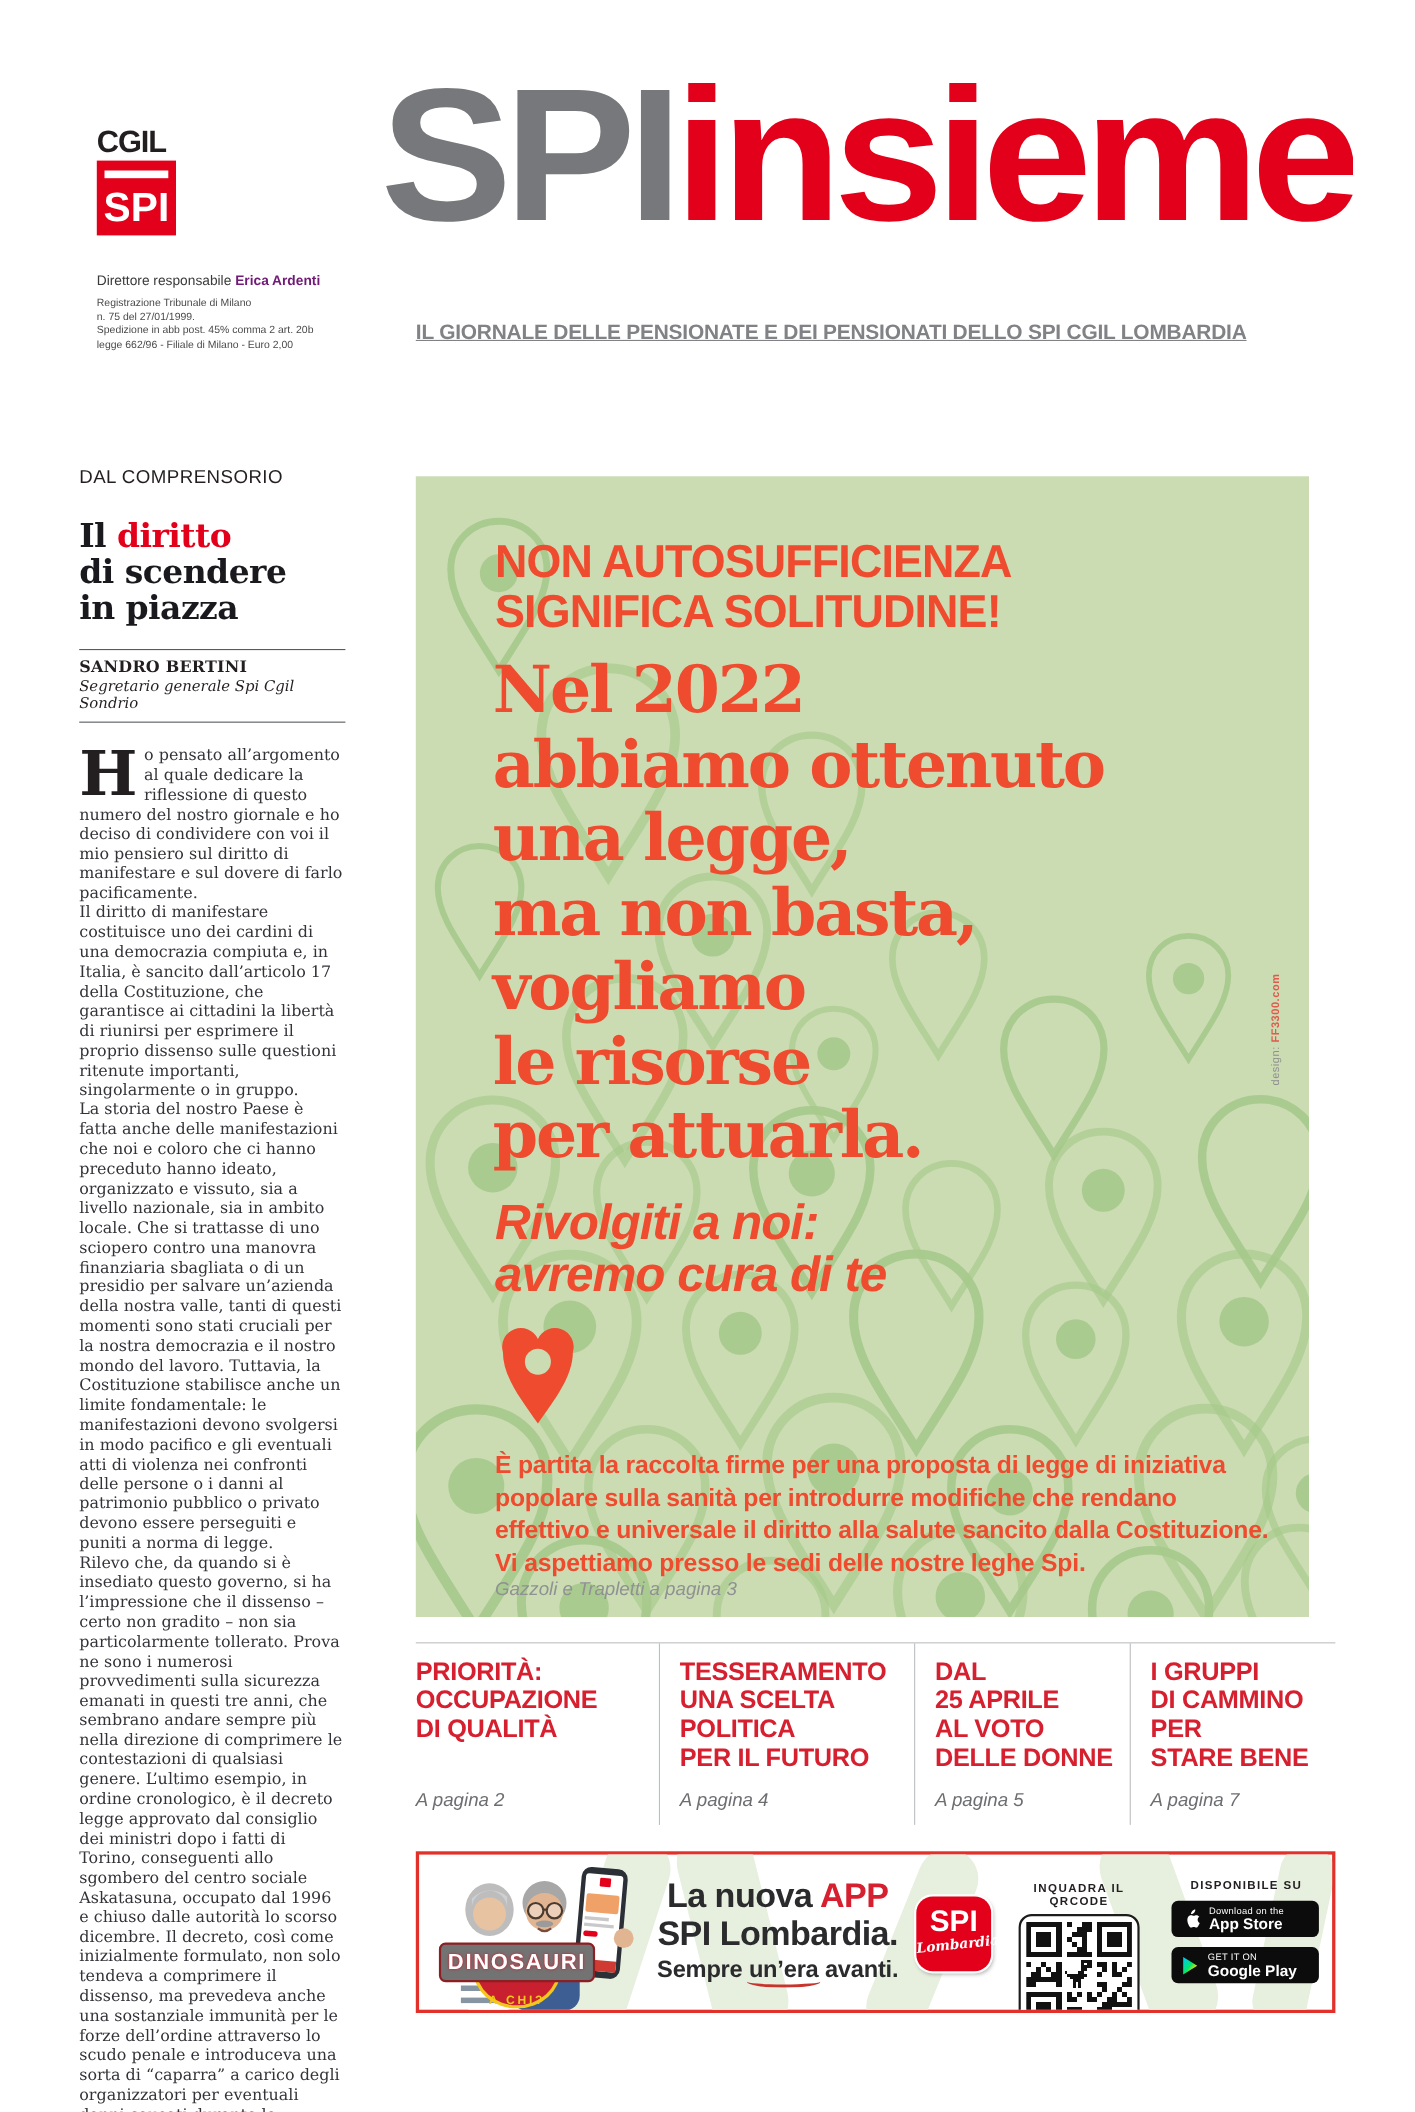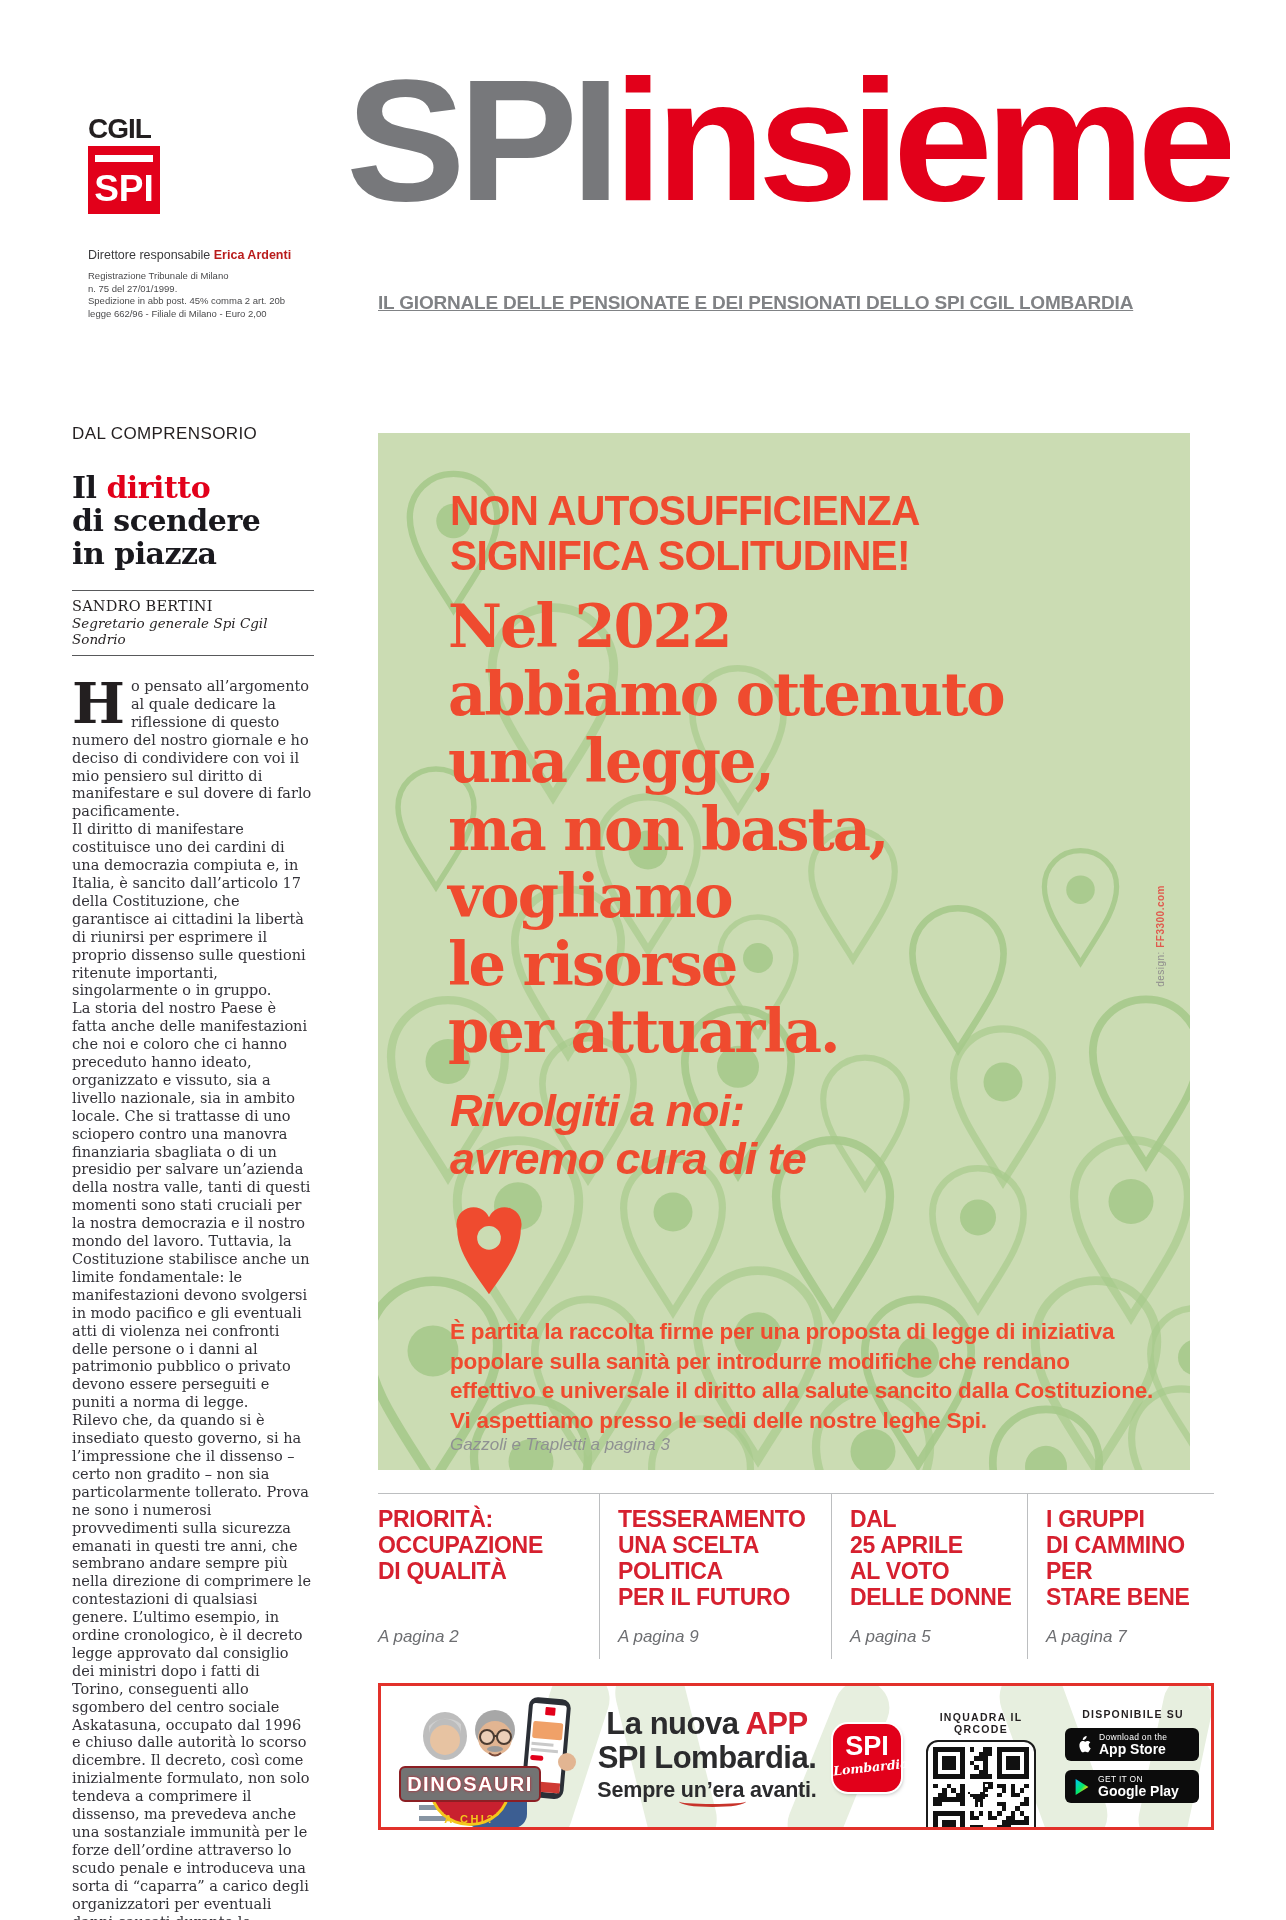--- a/index.html
+++ b/index.html
@@ -7,21 +7,21 @@
   body { font-family:"Liberation Sans", sans-serif; color:#231f20; }
   #page { position:relative; width:1286px; height:1920px; background:#fff; overflow:hidden; }
 
   
   .logo { position:absolute; left:88px; top:114px; width:72px; }
   .logo-cgil { font-size:28px; font-weight:bold; letter-spacing:-1px; color:#231f20; line-height:30px; }
   .logo-box { position:relative; width:72px; height:68px; background:#e2001a; margin-top:2px; }
   .logo-bar { position:absolute; top:9px; left:7px; right:7px; height:7px; background:#fff; }
   .logo-spi { position:absolute; bottom:4px; left:0; right:0; text-align:center; color:#fff; font-size:37px; font-weight:bold; letter-spacing:0px; }
   .director { position:absolute; left:88px; top:248px; font-size:12.5px; color:#3a3a3c; }
-  .director b { color:#b91c1c; }
+  .director b { color:#701a75; }
   .registration { position:absolute; left:88px; top:270px; font-size:9.5px; line-height:12.5px; color:#4a4a4c; white-space:pre-line; }
   .masthead-svg { position:absolute; left:346px; top:62px; }
   .tagline { position:absolute; left:378px; top:292px; width:836px; font-size:19px; font-weight:bold; color:#808285; letter-spacing:-0.2px;text-decoration:underline; }
 
   
   .infobar { position:absolute; left:72px; top:337px; width:1142px; height:45px; border-top:1.5px solid #231f20; border-bottom:4px solid #231f20; display:flex; align-items:center; }
   .ib-web { width:247px; color:#a7a9ac; font-size:21px; }
   .ib-div { align-self:stretch; border-left:1px solid #939598; }
   .ib-issue { margin-left:15px; font-size:22px; font-weight:bold; color:#231f20; }
   .ib-sep, .ib-date { color:#a7a9ac; font-weight:bold; }
@@ -29,21 +29,21 @@
   .ib-edition { margin-left:auto; font-weight:bold; font-size:22px; color:#231f20; }
 
   
   .col-left { position:absolute; left:72px; top:424px; width:242px; }
   .kicker { font-size:17px; color:#231f20; letter-spacing:0.4px; }
   .headline { margin-top:27px; font-family:"DejaVu Serif", serif; font-size:30px; line-height:33px; font-weight:bold; color:#1a191e; white-space:pre-line; letter-spacing:-0.5px; }
   .headline .red { color:#e2001a;margin-top:21px; }
   .rule { border-top:1px solid #58595b; }
   .rule.r1 { margin-top:20px; }
   .author-block { padding:7px 0 8px 0; font-family:"DejaVu Serif", serif; }
-  .author { font-size:14.5px; font-weight:normal; letter-spacing:0.2px; }
+  .author { font-size:14.5px; font-weight:bold; letter-spacing:0.2px; }
   .author-role { font-size:13.5px; font-style:italic; margin-top:1px; }
   .body-text { margin-top:22px; font-family:"DejaVu Serif", serif; font-size:14.5px; line-height:17.9px; color:#333238; }
   .body-text p { margin:0; }
   .dropcap { float:left; font-size:56px; line-height:44px; padding:3px 6px 0 0; font-weight:bold; color:#231f20; }
 
   
   .feature { position:absolute; left:378px; top:433px; width:812px; height:1037px; background:#cbdcb3; overflow:hidden; }
   .pins-svg { position:absolute; left:0; top:0; }
   .f-head { position:absolute; left:72px; top:55px; font-size:42px; line-height:45px; font-weight:bold; color:#ef4b2f; letter-spacing:-0.8px; white-space:pre-line; transform:scaleX(0.97); transform-origin:left top; }
   .f-big { position:absolute; left:70px; top:160px; font-family:"DejaVu Serif", serif; font-weight:bold; font-size:59px; line-height:67.5px; color:#ef4b2f; letter-spacing:-2px; white-space:pre-line; }
@@ -282,21 +282,21 @@
       <div class="t-title">PRIORITÀ:
 OCCUPAZIONE
 DI QUALITÀ</div>
       <div class="t-page">A pagina 2</div>
     </div>
     <div class="teaser">
       <div class="t-title">TESSERAMENTO
 UNA SCELTA
 POLITICA
 PER IL FUTURO</div>
-      <div class="t-page">A pagina 9</div>
+      <div class="t-page">A pagina 4</div>
     </div>
     <div class="teaser">
       <div class="t-title">DAL
 25 APRILE
 AL VOTO
 DELLE DONNE</div>
       <div class="t-page">A pagina 5</div>
     </div>
     <div class="teaser">
       <div class="t-title">I GRUPPI

